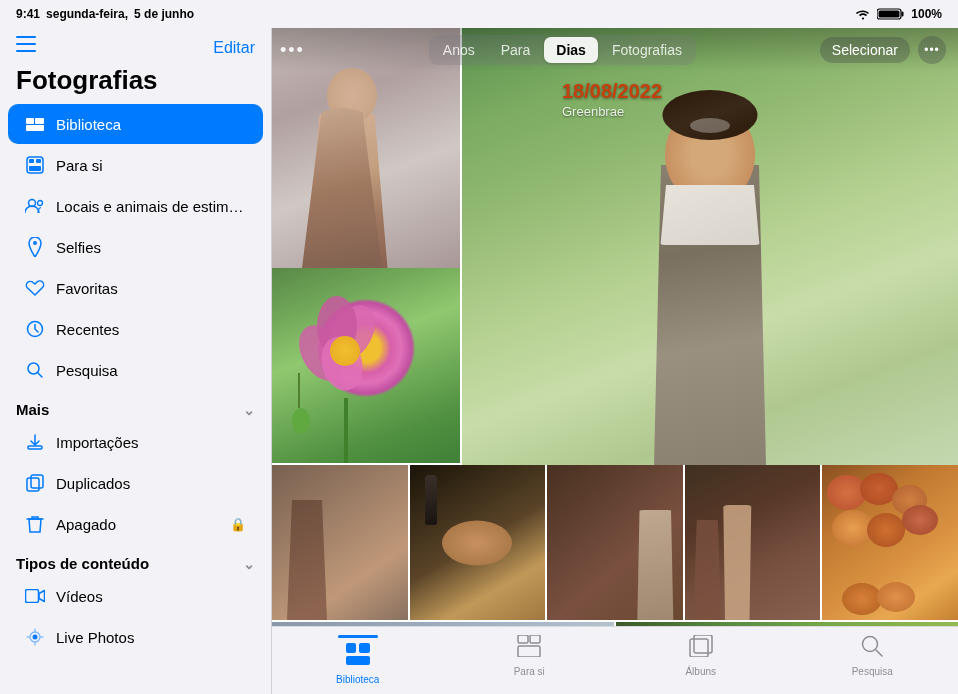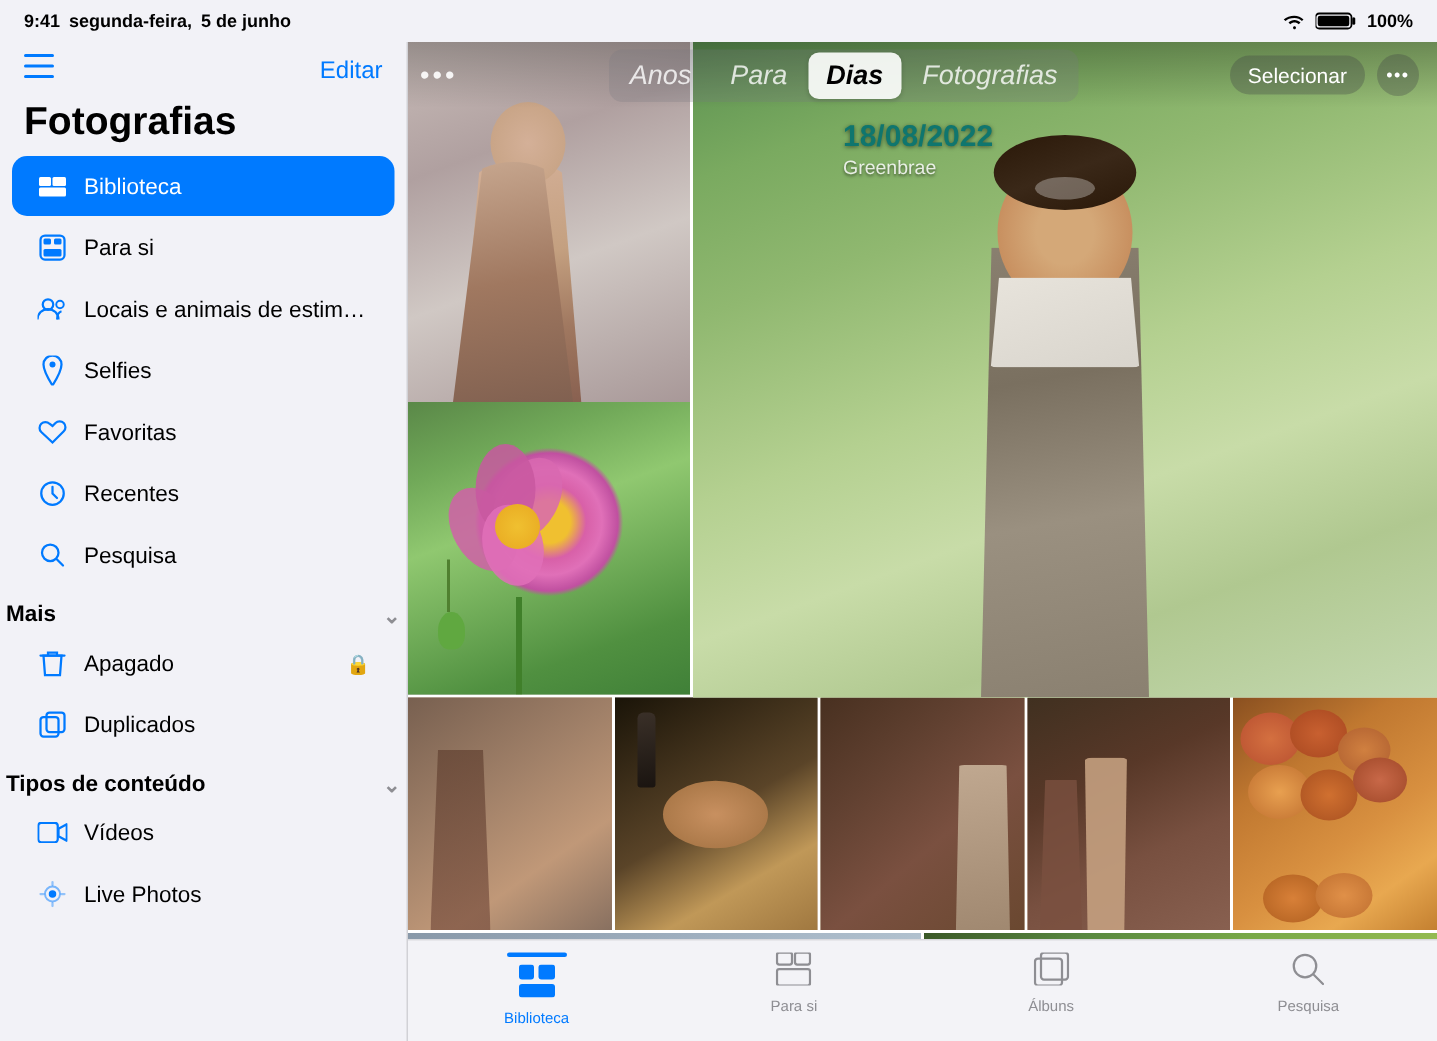--- a/index.html
+++ b/index.html
@@ -90,21 +90,21 @@
     .sidebar-scroll {
       flex: 1;
       overflow-y: auto;
       padding-bottom: 8px;
     }
 
     .sidebar-section-title {
       font-size: 15px;
       font-weight: 600;
       color: #000;
-      padding: 10px 4px 4px;
+      padding: 10px 16px 4px;
       display: flex;
       align-items: center;
       justify-content: space-between;
     }
 
     .sidebar-item {
       display: flex;
       align-items: center;
       gap: 10px;
       padding: 9px 16px;
@@ -152,21 +152,21 @@
       border: none;
       font-size: 20px;
       cursor: pointer;
       color: #3c3c43;
       letter-spacing: 2px;
     }
 
     .date-title {
       font-size: 20px;
       font-weight: 700;
-      color: #0f766e;
+      color: #c2410c;
       text-shadow: 0 1px 3px rgba(0,0,0,0.5);
       position: absolute;
       top: 52px;
       left: 290px;
       z-index: 10;
     }
 
     .date-subtitle {
       font-size: 13px;
       font-weight: 400;
@@ -183,27 +183,26 @@
       display: flex;
       gap: 2px;
       background: rgba(118,118,128,0.12);
       border-radius: 9px;
       padding: 2px;
     }
 
     .view-tab {
       padding: 5px 12px;
       border-radius: 7px;
-      font-size: 18px;
+      font-size: 14px;
       font-weight: 500;
       color: #3c3c43;
       cursor: pointer;
       background: none;
       border: none;
-      font-style: italic;
     }
 
     .view-tab.active {
       background: #fff;
       box-shadow: 0 1px 3px rgba(0,0,0,0.15);
       color: #000;
       font-weight: 600;
     }
 
     .select-btn {
@@ -480,40 +479,49 @@
             </svg>
           </span>
           <span>Pesquisa</span>
         </div>
 
         <div class="sidebar-section-title">
           <span>Mais</span>
           <span class="chevron-down">⌄</span>
         </div>
 
+        <div class="sidebar-item">
+          <span class="sidebar-icon">
+            <svg width="18" height="18" viewBox="0 0 18 18" fill="none">
+              <path d="M9 2v10M5 8l4 4 4-4" stroke="#007aff" stroke-width="1.5" stroke-linecap="round" stroke-linejoin="round"></path>
+              <rect x="2" y="13" width="14" height="3" rx="1" fill="none" stroke="#007aff" stroke-width="1.5"></rect>
+            </svg>
+          </span>
+          <span>Importações</span>
+        </div>
+
+        <div class="sidebar-item">
+          <span class="sidebar-icon">
+            <svg width="18" height="18" viewBox="0 0 18 18" fill="none">
+              <rect x="1" y="4" width="12" height="13" rx="2" stroke="#007aff" stroke-width="1.5" fill="none"></rect>
+              <rect x="5" y="1" width="12" height="13" rx="2" stroke="#007aff" stroke-width="1.5" fill="none" fill-opacity="0.1"></rect>
+            </svg>
+          </span>
+          <span>Duplicados</span>
+        </div>
 
         <div class="sidebar-item">
           <span class="sidebar-icon">
             <svg width="18" height="20" viewBox="0 0 18 20" fill="none">
               <path d="M3 5h12l-1 13H4L3 5z" stroke="#007aff" stroke-width="1.5" fill="none"></path>
               <path d="M1 5h16M6 5V3h6v2" stroke="#007aff" stroke-width="1.5" stroke-linecap="round"></path>
             </svg>
           </span>
           <span>Apagado</span>
           <span class="lock-icon">🔒</span>
-        </div>
-
-        <div class="sidebar-item">
-          <span class="sidebar-icon">
-            <svg width="18" height="18" viewBox="0 0 18 18" fill="none">
-              <rect x="1" y="4" width="12" height="13" rx="2" stroke="#007aff" stroke-width="1.5" fill="none"></rect>
-              <rect x="5" y="1" width="12" height="13" rx="2" stroke="#007aff" stroke-width="1.5" fill="none" fill-opacity="0.1"></rect>
-            </svg>
-          </span>
-          <span>Duplicados</span>
         </div>
 
         <div class="sidebar-section-title">
           <span>Tipos de conteúdo</span>
           <span class="chevron-down">⌄</span>
         </div>
 
         <div class="sidebar-item">
           <span class="sidebar-icon">
             <svg width="20" height="14" viewBox="0 0 20 14" fill="none">

